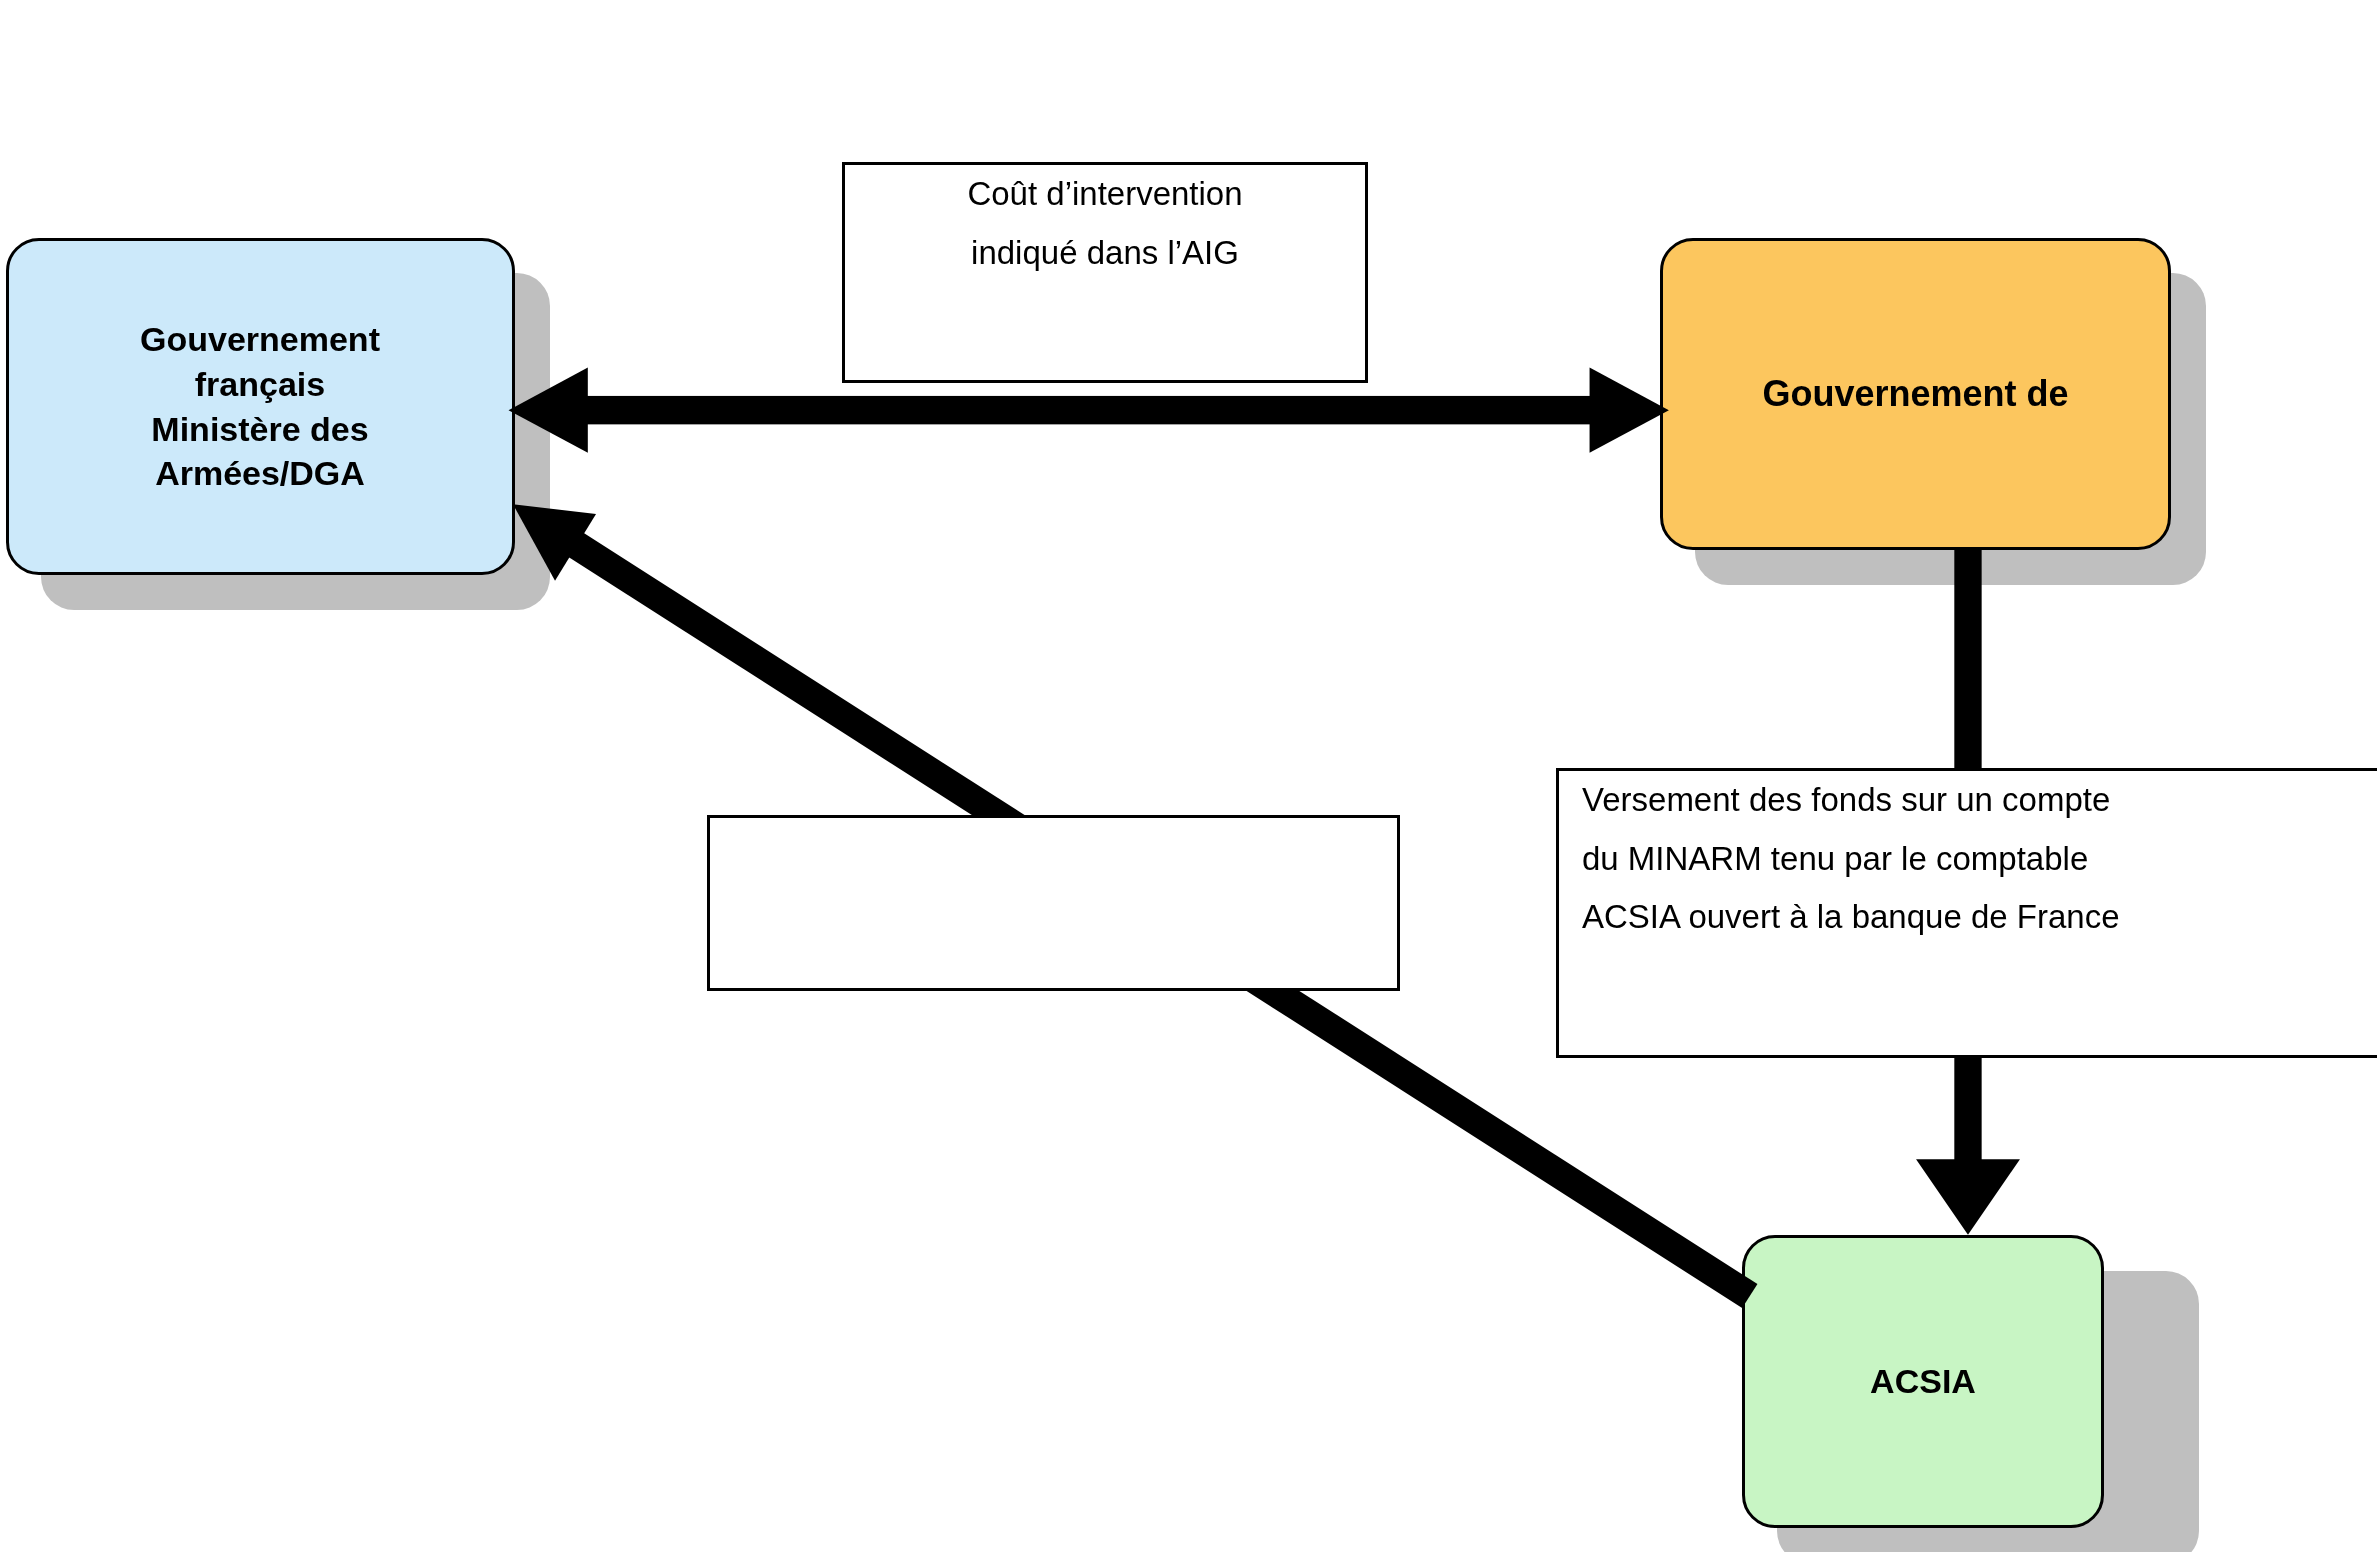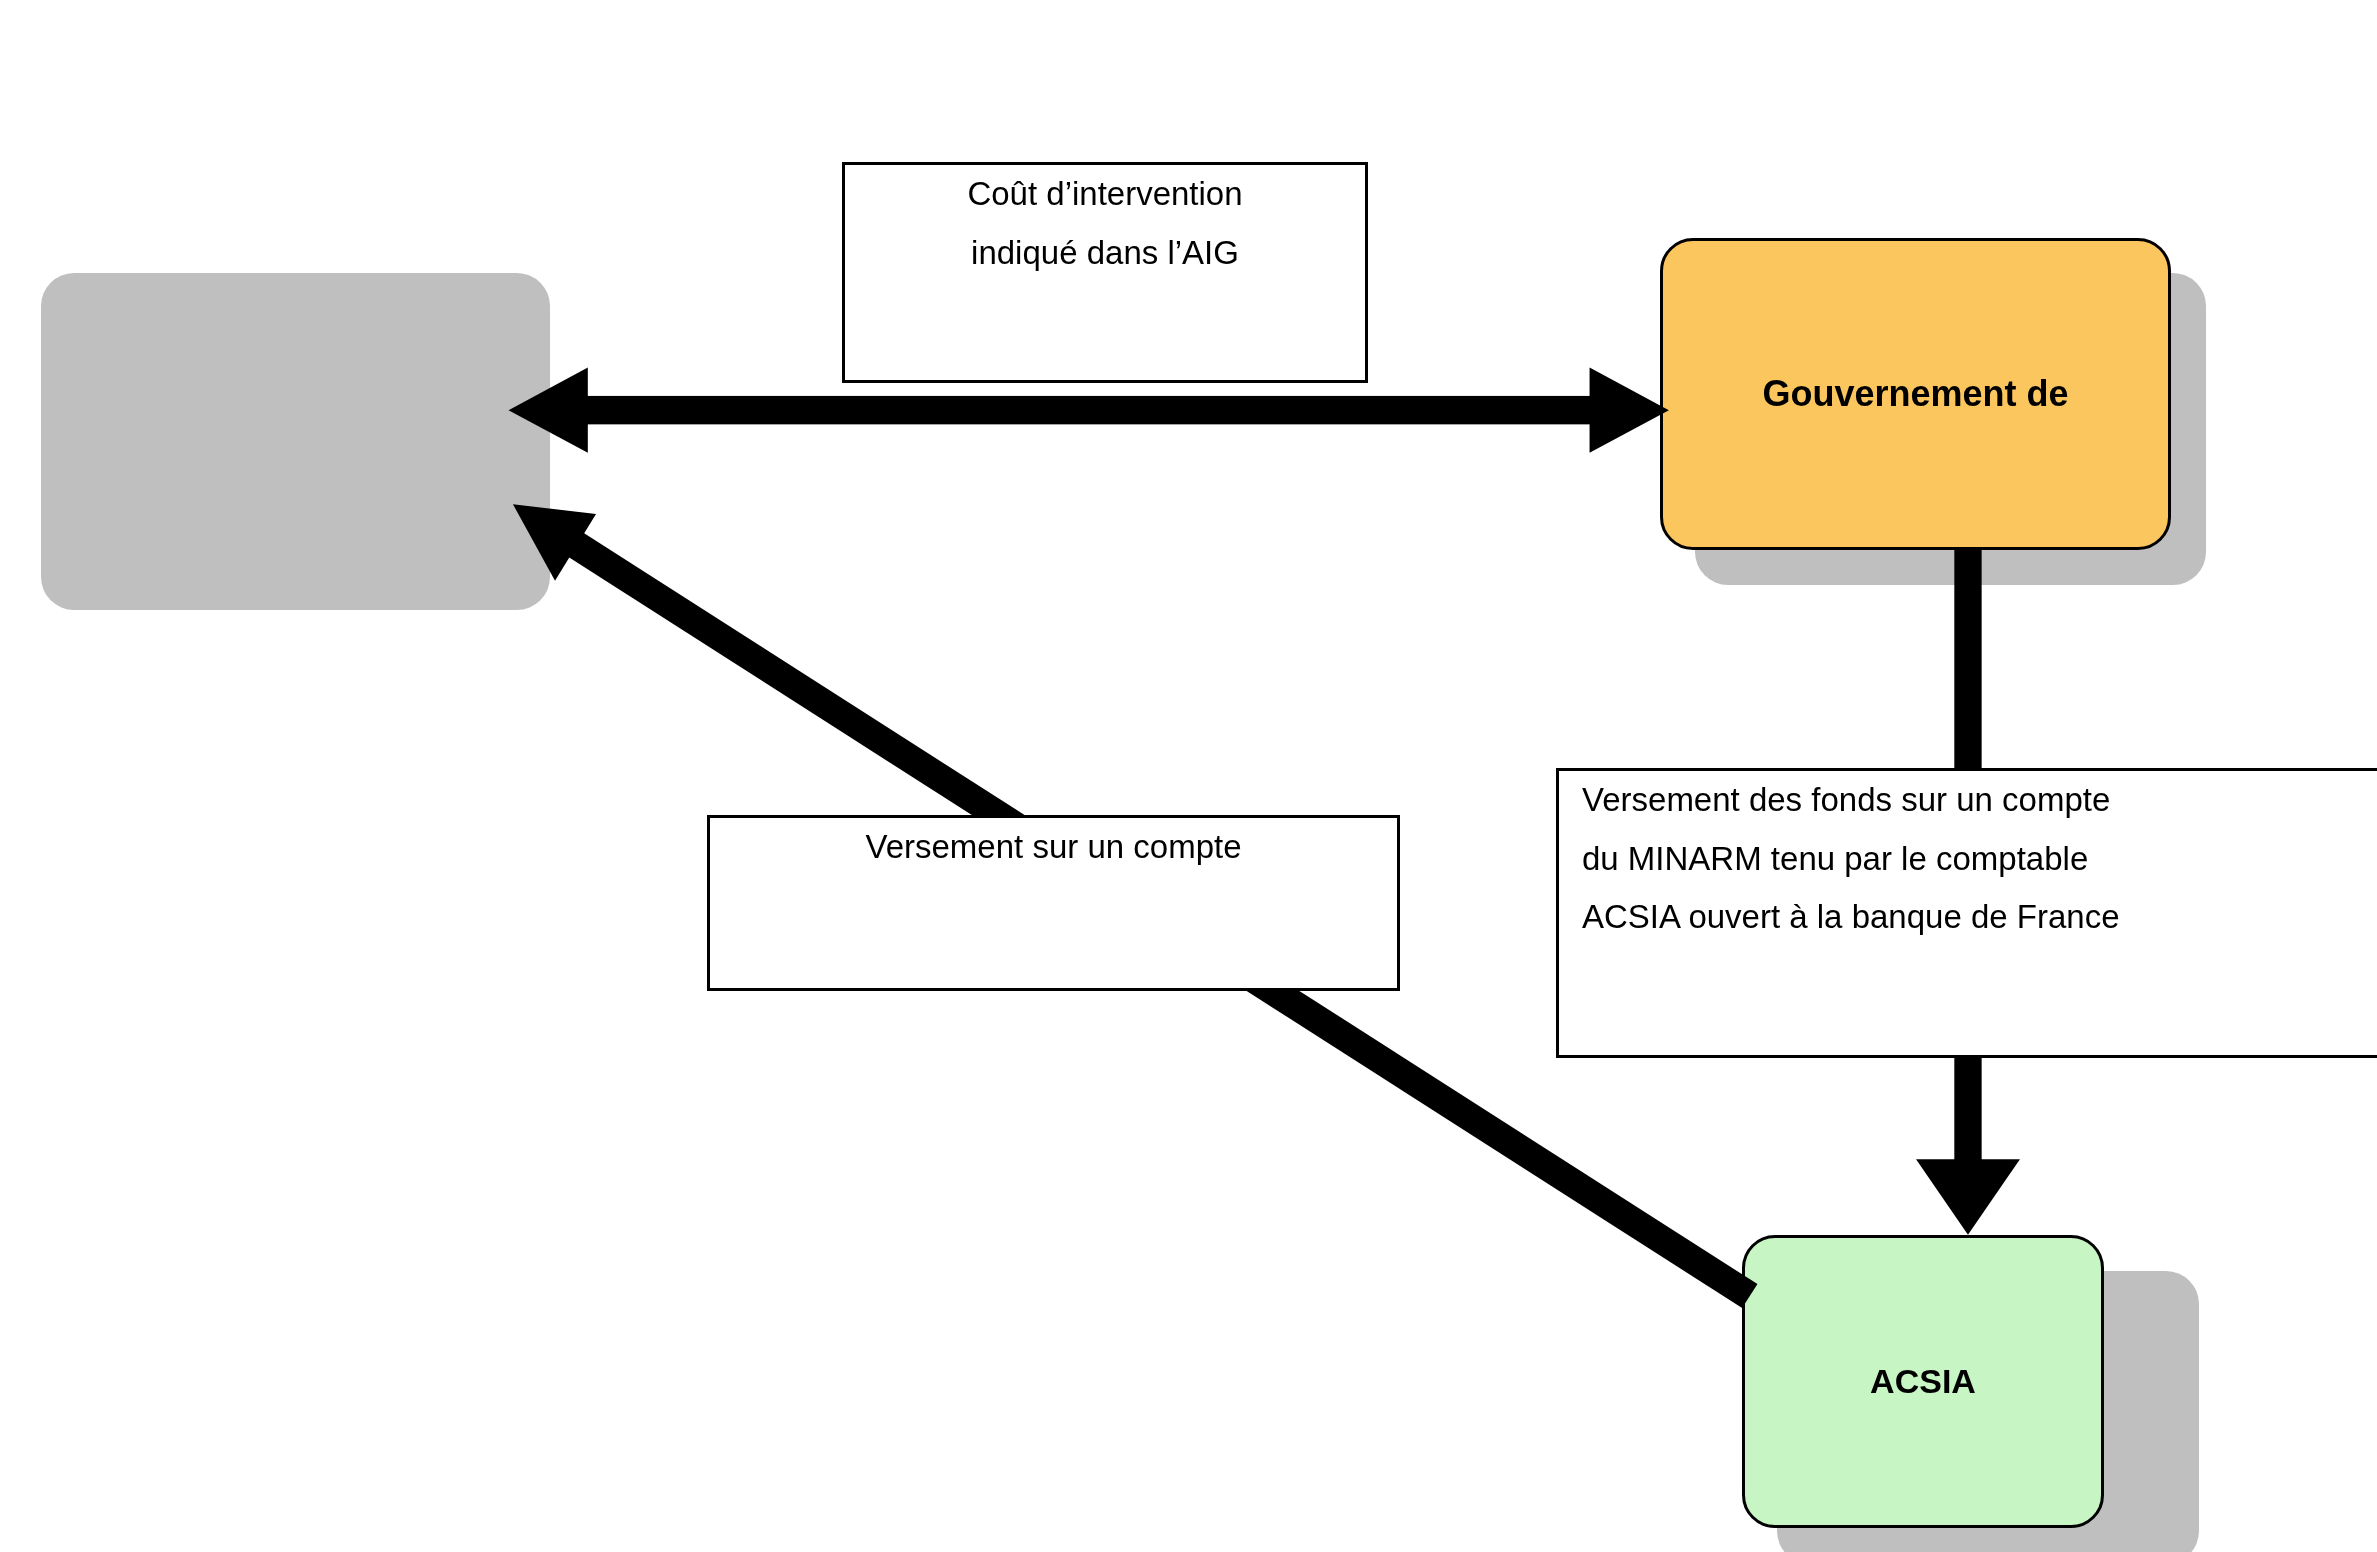--- a/index.html
+++ b/index.html
@@ -139,20 +139,28 @@
       <rect x="3574" y="1003" width="50" height="1190" fill="#000000"></rect>
       <polygon points="3599,2258 3504,2120 3694,2120" fill="#000000"></polygon>
     </g>
 
     <g>
       <line x1="3200" y1="2370" x2="1020" y2="975" stroke="#000000" stroke-width="52"></line>
       <polygon points="938,922 1090,940 1015,1062" fill="#000000"></polygon>
     </g>
   </svg>
 
+  <div class="node" id="node-gouv-fr">
+    <div class="lines">
+      <div>Gouvernement</div>
+      <div>français</div>
+      <div>Ministère des</div>
+      <div>Armées/DGA</div>
+    </div>
+  </div>
 
   <div class="node" id="node-gouv-client">
     <div class="lines">
       <div>Gouvernement de</div>
     </div>
   </div>
 
   <div class="node" id="node-acsia">
     <div class="lines">
       <div>ACSIA</div>
@@ -161,21 +169,20 @@
 
   <div class="label-box" id="label-cout">
     <div class="lines">
       <div>Coût d’intervention</div>
       <div>indiqué dans l’AIG</div>
     </div>
   </div>
 
   <div class="label-box" id="label-versement-compte">
     <div class="lines">
-      <div>Versement sur un compte</div>
     </div>
   </div>
 
   <div class="label-box" id="label-versement-fonds">
     <div class="lines">
       <div>Versement des fonds sur un compte</div>
       <div>du MINARM tenu par le comptable</div>
       <div>ACSIA ouvert à la banque de France</div>
     </div>
   </div>

